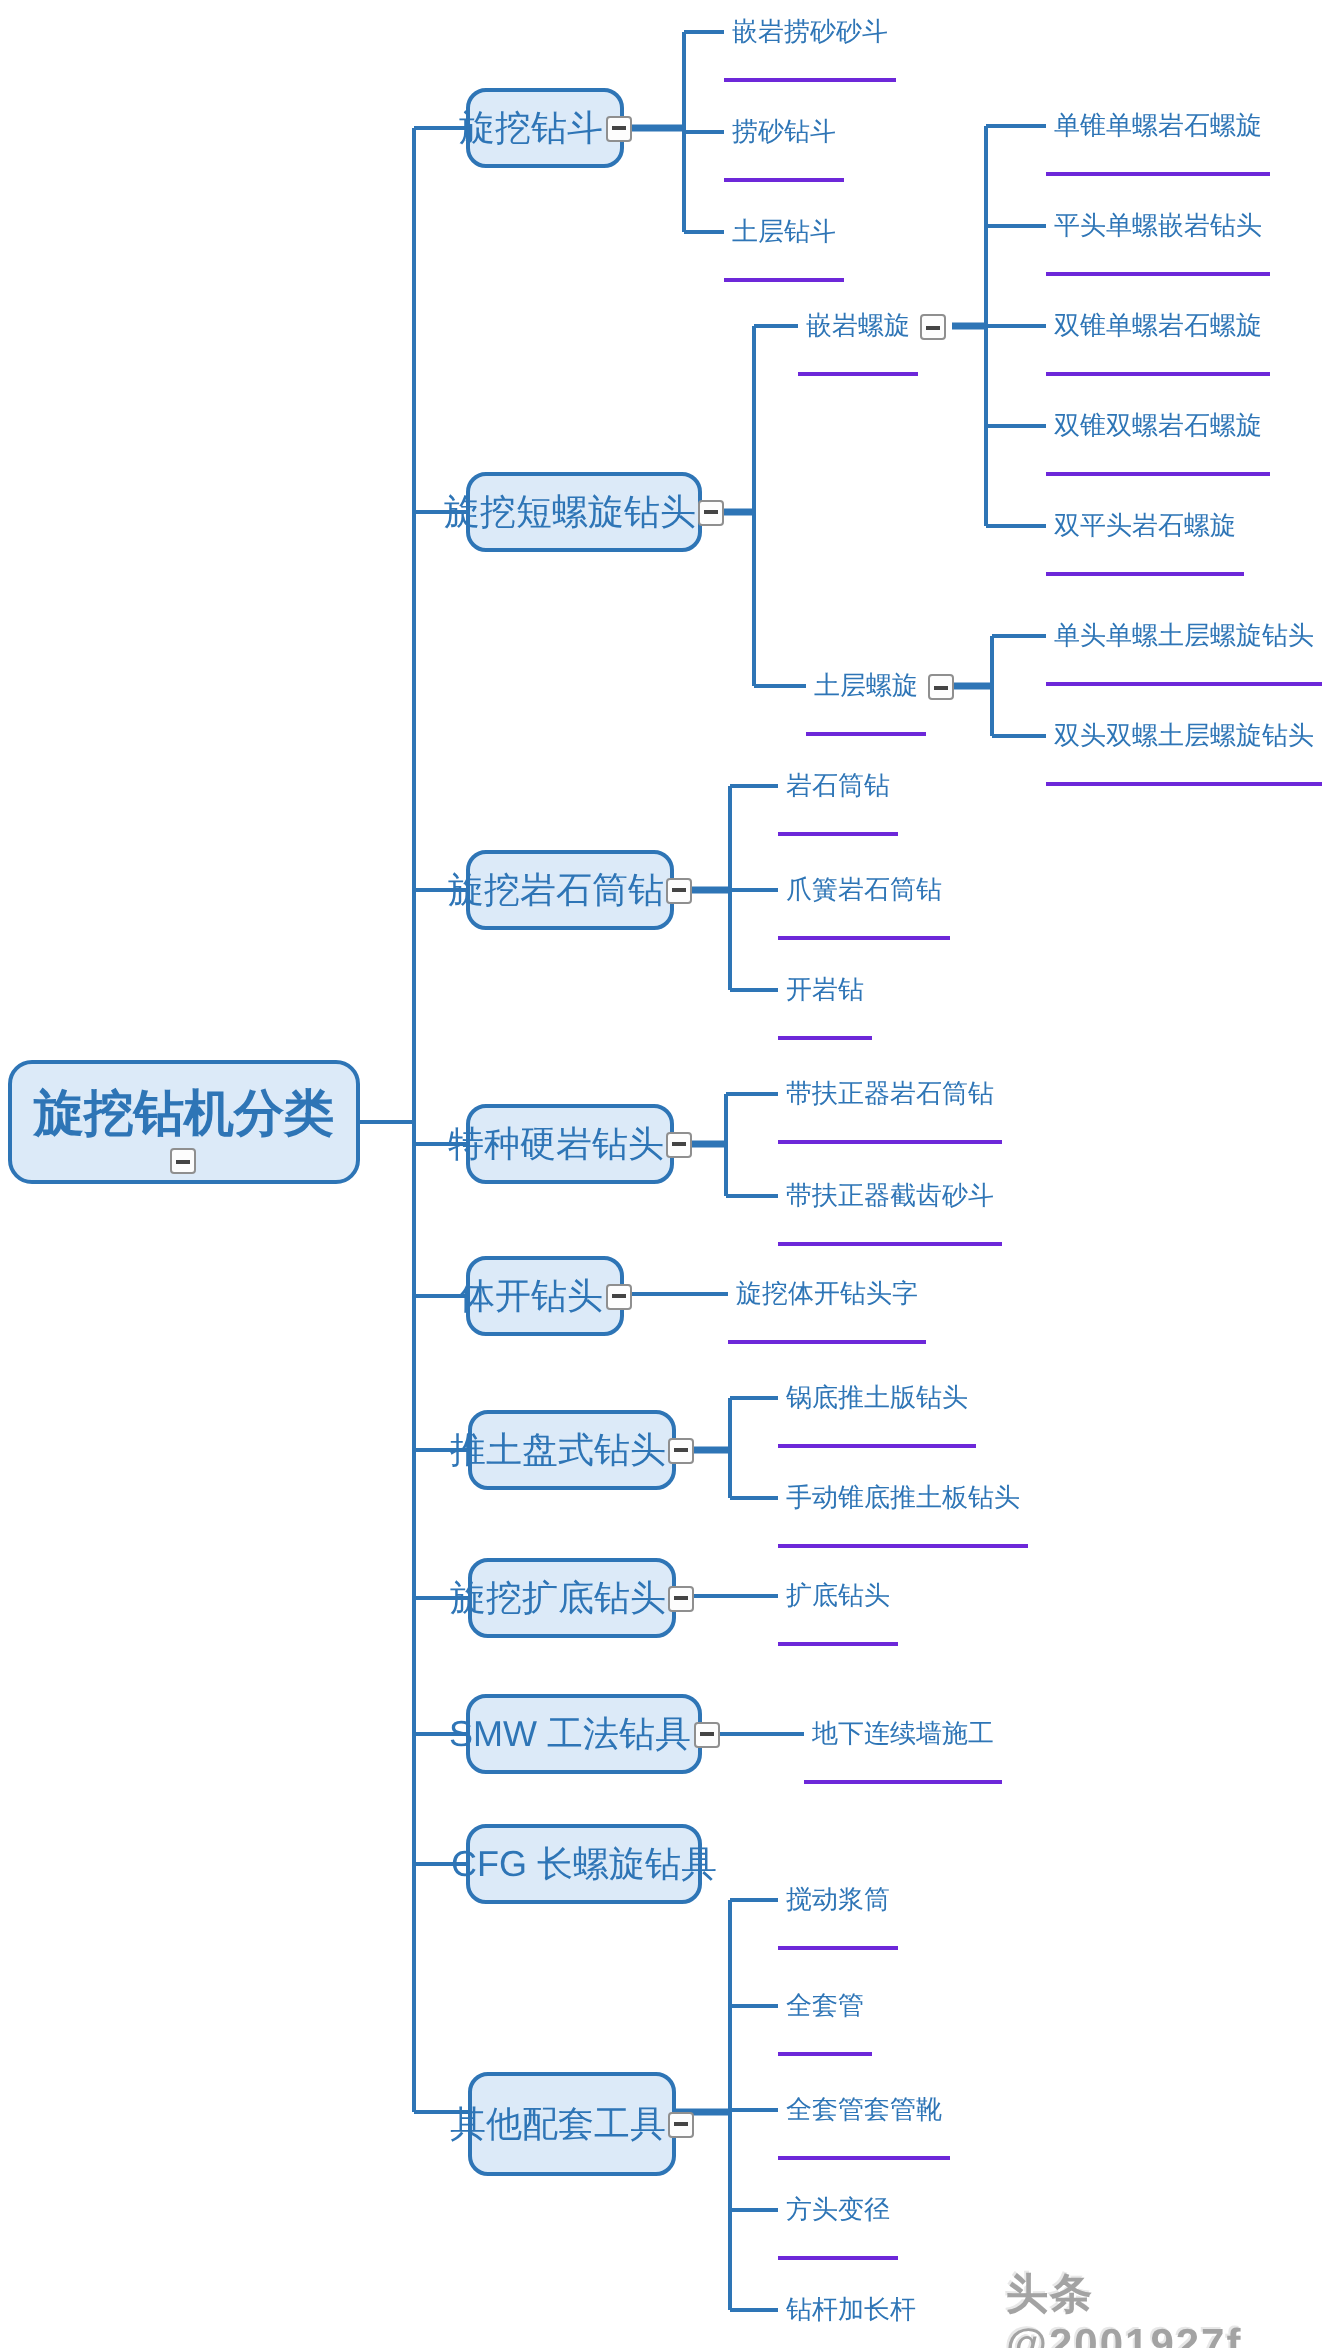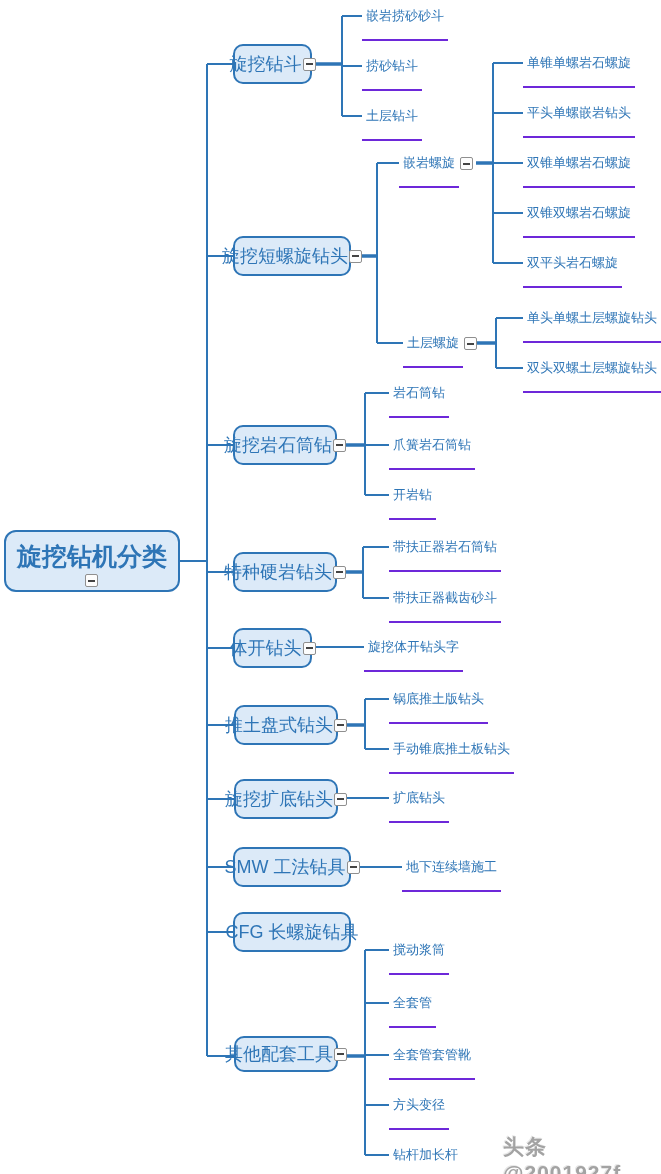--- a/index.html
+++ b/index.html
@@ -201,21 +201,21 @@
   </div>
   <div class="node" style="left:233px;top:847px;width:118px;height:40px;">
     <span>SMW 工法钻具</span>
     <span class="minus">
         <span class="mbar"></span>
       </span>
   </div>
   <div class="node" style="left:233px;top:912px;width:118px;height:40px;">
     <span>CFG 长螺旋钻具</span>
   </div>
-  <div class="node" style="left:234px;top:1036px;width:104px;height:36px;font-family:Liberation Mono, monospace;">
+  <div class="node" style="left:234px;top:1036px;width:104px;height:52px;font-family:Liberation Mono, monospace;">
     <span>其他配套工具</span>
     <span class="minus">
         <span class="mbar"></span>
       </span>
   </div>
 
   <div class="leaf" style="left:362px;top:6px;">
       <span class="ltext">嵌岩捞砂砂斗</span>
     </div>
   <div class="leaf" style="left:362px;top:56px;">

